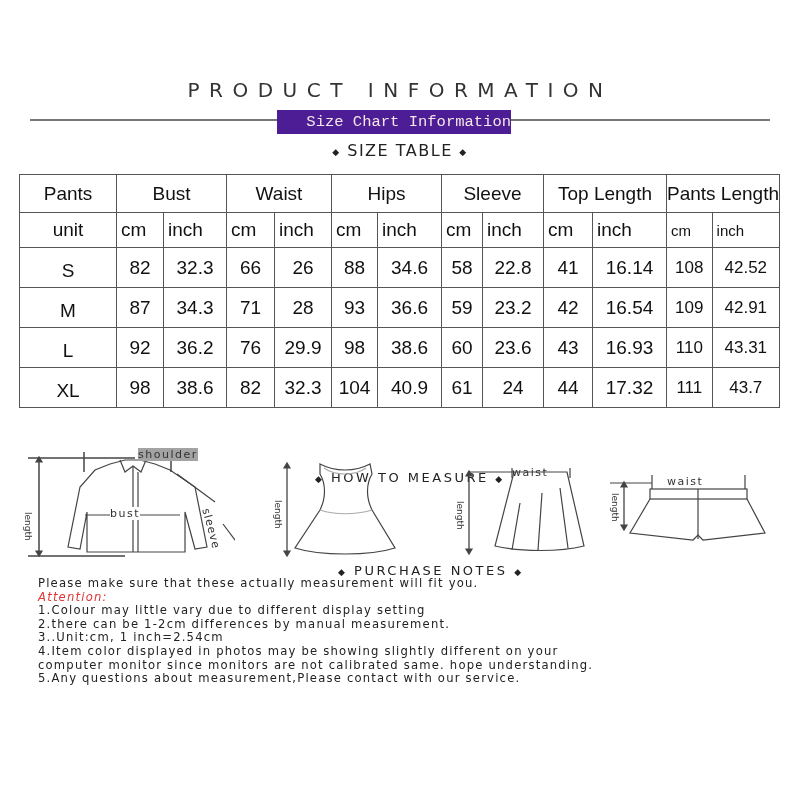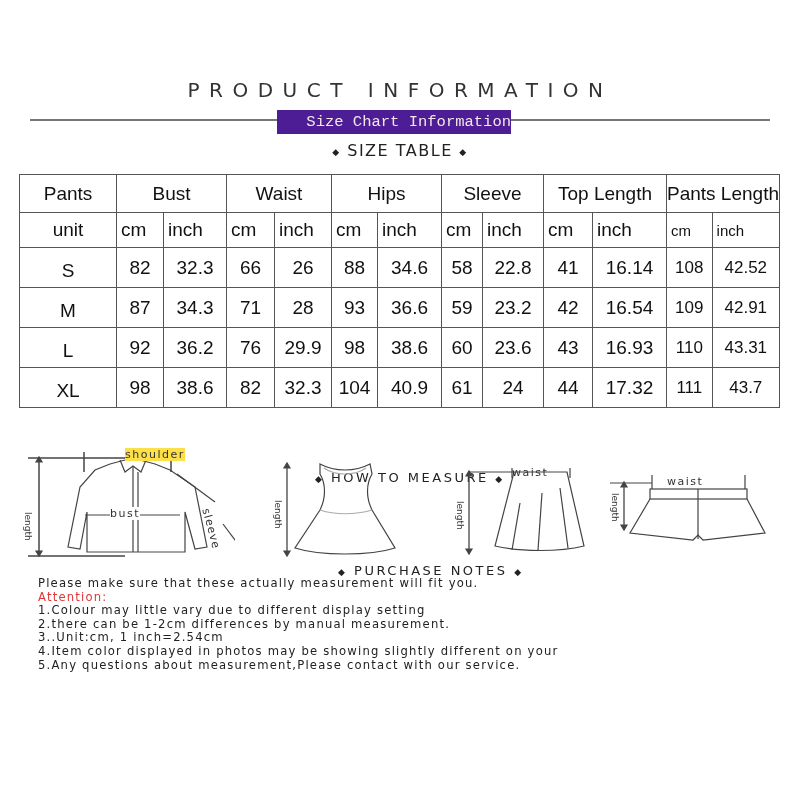--- a/index.html
+++ b/index.html
@@ -21,21 +21,21 @@
   table.size-table tr.unit td.small { font-size: 15px; }
   table.size-table tr.data td { height: 33px; }
   table.size-table td.size-label { padding-top: 6px; }
   table.size-table td.pants-head { font-size: 16px; }
   table.size-table td.pants { font-size: 17px; }
 
   .illus { position: absolute; }
   .illus svg { display: block; }
 
   .notes-text { position: absolute; left: 38px; top: 577px; width: 760px; font-family: "DejaVu Sans", sans-serif; font-size: 11.6px; letter-spacing: 1.2px; line-height: 13.6px; color: #222; }
-  .notes-text .attn { color: #e03535; }
+  .notes-text .attn { color: #e03535; font-style: italic; }
   .notes-text div { white-space: nowrap; }
 </style>
 </head>
 <body>
 
 <div class="title">PRODUCT INFORMATION</div>
 <div class="hline"></div>
 <div class="redbox">Size Chart Information</div>
 <div class="subhead size">
   <span class="diamond">◆</span>
@@ -163,21 +163,21 @@
     <line x1="59" y1="0" x2="59" y2="20" stroke-width="1.5"></line>
     <line x1="146" y1="0" x2="146" y2="20" stroke-width="1.5"></line>
     <path d="M85,12 L100,8 L115,8 L130,12 L145,18 L170,35 L182,95 L170,97 L160,60 L160,100 L62,100 L62,60 L55,97 L43,95 L55,35 L70,18 Z"></path>
     <path d="M95,8 L100,20 L108,14 L116,20 L121,8"></path>
     <line x1="108" y1="14" x2="108" y2="100"></line>
     <line x1="113" y1="20" x2="113" y2="100"></line>
     <line x1="60" y1="63" x2="155" y2="63"></line>
     <line x1="152" y1="22" x2="190" y2="50"></line>
     <line x1="198" y1="72" x2="213" y2="92"></line>
   </svg>
-  <div style="position:absolute; left:100px; top:-4px; font-size:11px; letter-spacing:1.5px; font-family:'DejaVu Sans',sans-serif; color:#333; background:#fde047;">shoulder</div>
+  <div style="position:absolute; left:113px; top:-4px; font-size:11px; letter-spacing:1.5px; font-family:'DejaVu Sans',sans-serif; color:#333; background:#a3a3a3;">shoulder</div>
   <div style="position:absolute; left:85px; top:55px; font-size:11px; letter-spacing:1.5px; font-family:'DejaVu Sans',sans-serif; color:#333; background:#fff;">bust</div>
   <div style="position:absolute; left:187px; top:55px; font-size:11px; letter-spacing:1px; font-family:'DejaVu Sans',sans-serif; color:#333; transform:rotate(75deg); transform-origin:left top;">sleeve</div>
   <div style="position:absolute; left:8px; top:60px; font-size:9px; font-family:'DejaVu Sans',sans-serif; color:#333; transform:rotate(90deg); transform-origin:left top; background:#fff;">length</div>
 </div>
 
 <div class="illus" style="left:280px; top:460px;">
   <svg width="130" height="100" viewBox="0 0 130 100" stroke="#444" fill="none" stroke-width="1.2">
     <line x1="7" y1="4" x2="7" y2="95" stroke-width="1.3"></line>
     <polygon points="4,8 10,8 7,3" fill="#444"></polygon>
     <polygon points="4,91 10,91 7,96" fill="#444"></polygon>
@@ -227,14 +227,15 @@
   <span class="diamond">◆</span>
 </div>
 
 <div class="notes-text">
   <div>Please make sure that these actually measurement will fit you.</div>
   <div class="attn">Attention:</div>
   <div>1.Colour may little vary due to different display setting</div>
   <div>2.there can be 1-2cm differences by manual measurement.</div>
   <div>3..Unit:cm, 1 inch=2.54cm</div>
   <div>4.Item color displayed in photos may be showing slightly different on your</div>
+  <div>computer monitor since monitors are not calibrated same. hope understanding.</div>
   <div>5.Any questions about measurement,Please contact with our service.</div>
 </div>
 
 </body></html>

